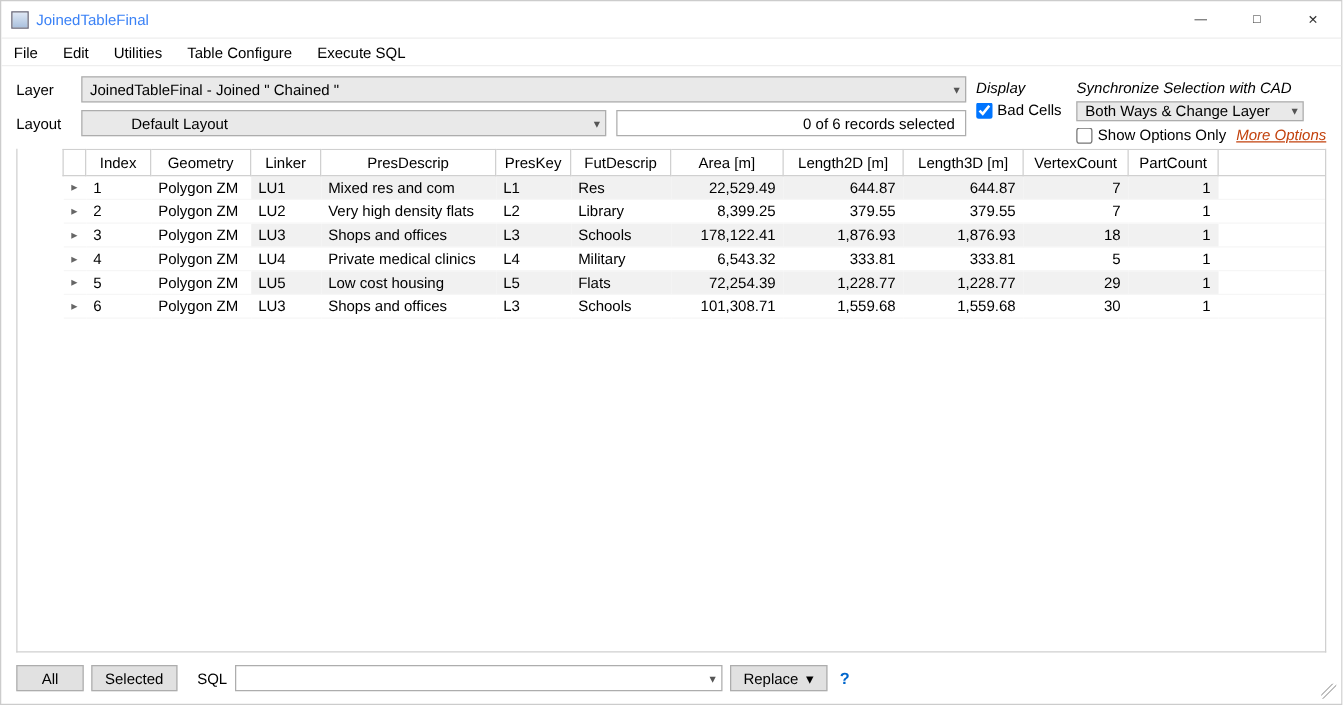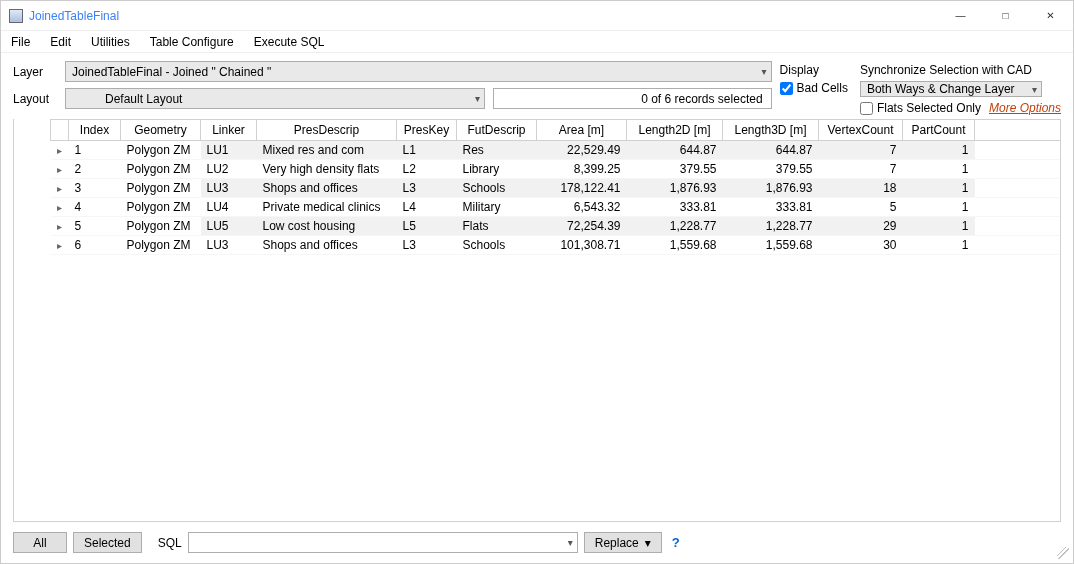--- a/index.html
+++ b/index.html
@@ -115,21 +115,21 @@
   .tc-right {
     display: flex;
     gap: 12px;
     padding-top: 2px;
   }
   .panel-col {
     display: flex;
     flex-direction: column;
     gap: 4px;
   }
-  .panel-title { color:#000; }
+  .panel-title { color:#000;font-style:italic; }
   .chk {
     display: flex;
     align-items: center;
     gap: 4px;
     white-space: nowrap;
   }
   .chk input { margin:0; width:13px; height:13px; }
   .sync-combo {
     width: 182px;
   }
@@ -289,21 +289,21 @@
       </div>
       <div class="panel-col">
         <div class="panel-title">Synchronize Selection with CAD</div>
         <div class="combo inset sync-combo">
           <span>Both Ways &amp; Change Layer</span>
           <span class="chev">▾</span>
         </div>
         <div class="opt-row">
           <label class="chk">
             <input type="checkbox" id="chk-sel" style="">
-            <span>Flats Selected Only</span>
+            <span>Show Options Only</span>
           </label>
           <span class="link">More Options</span>
         </div>
       </div>
     </div>
   </div>
 
   <div class="table-wrap">
     <table class="data">
       <colgroup>

